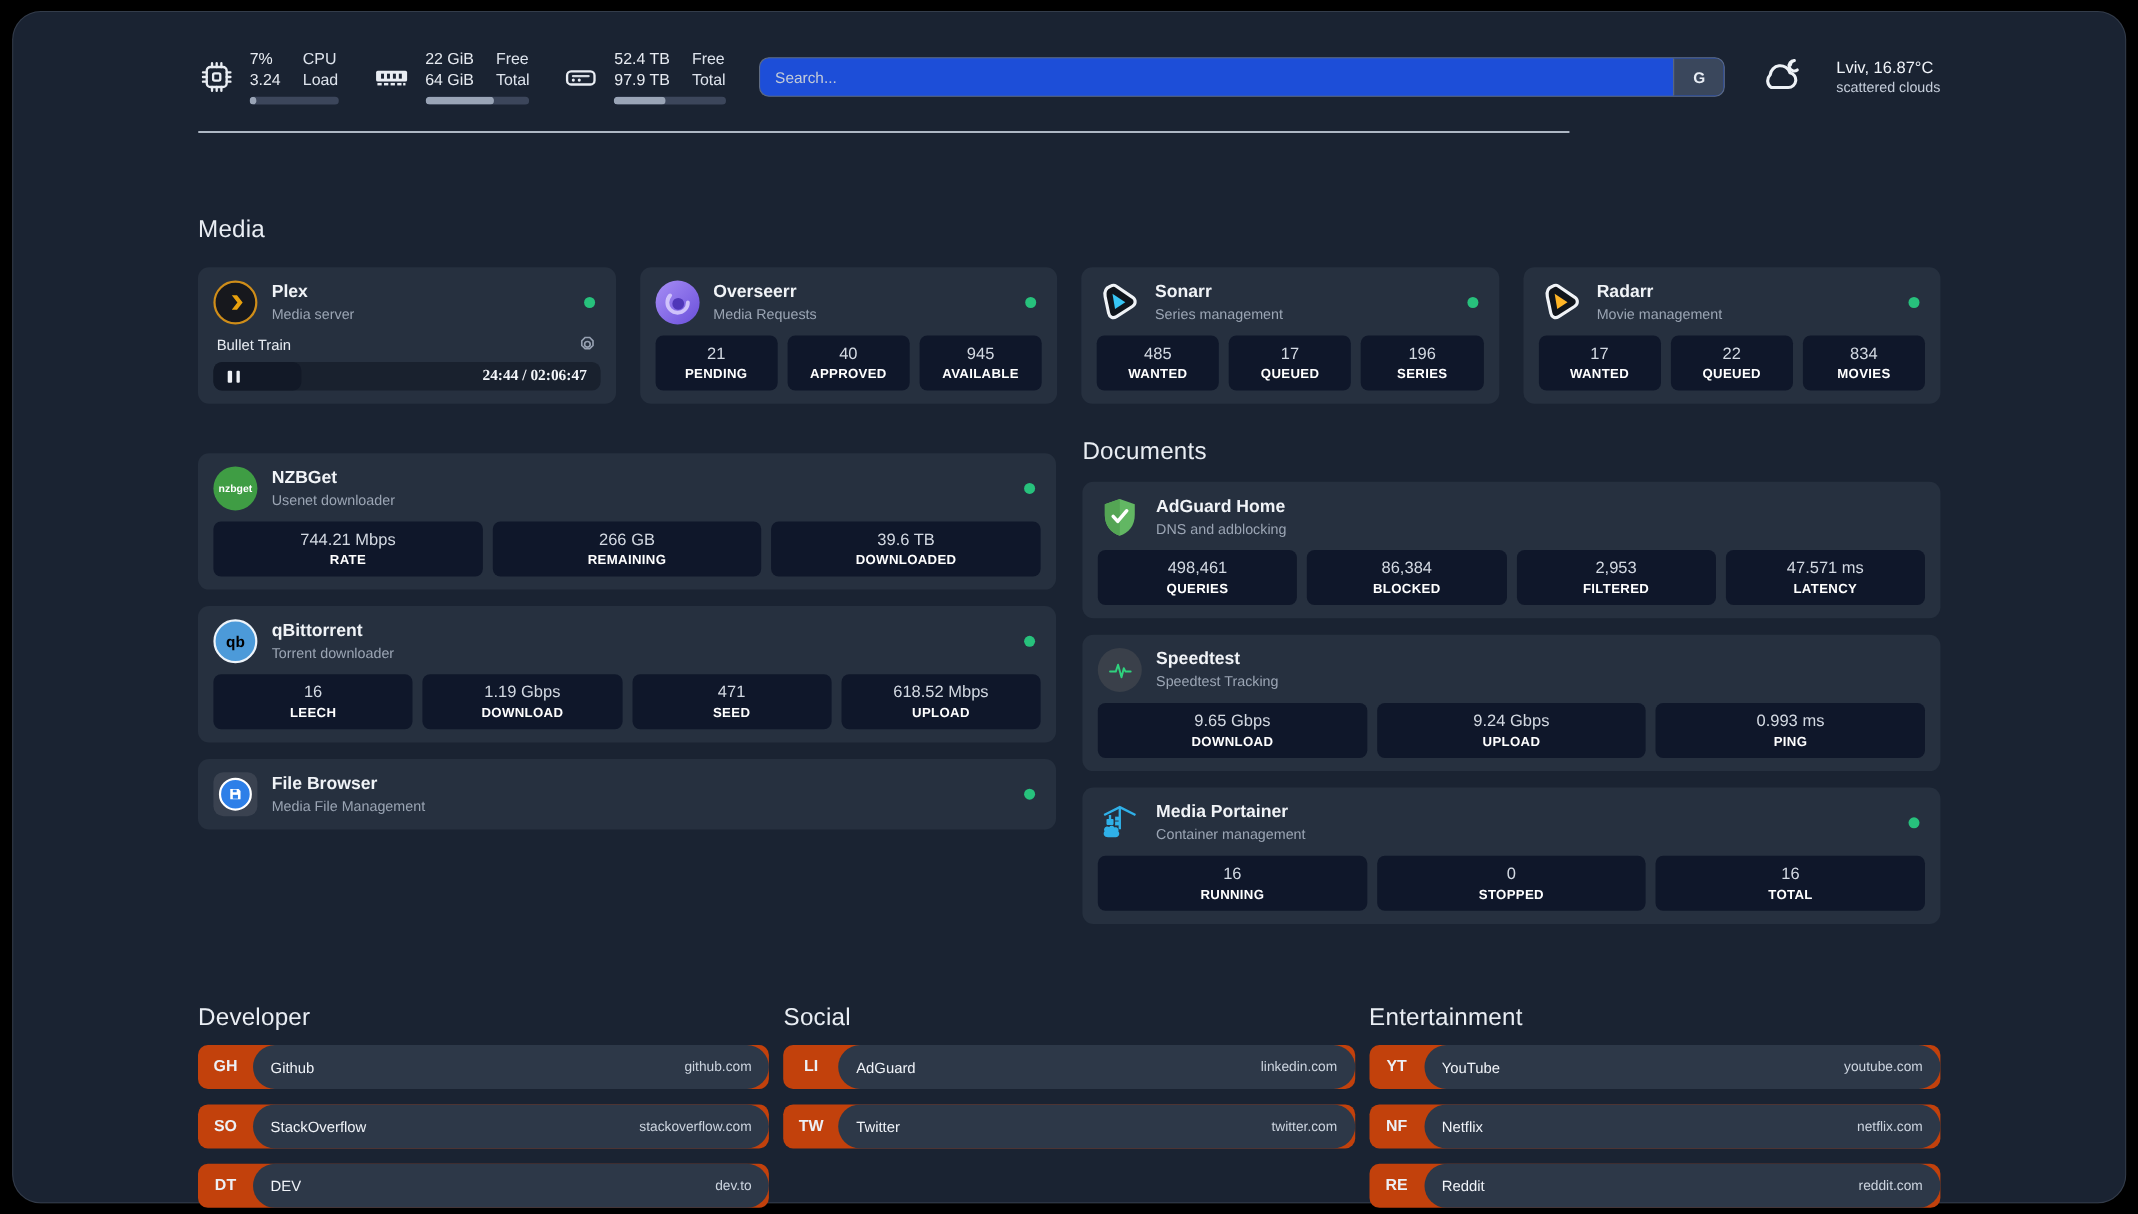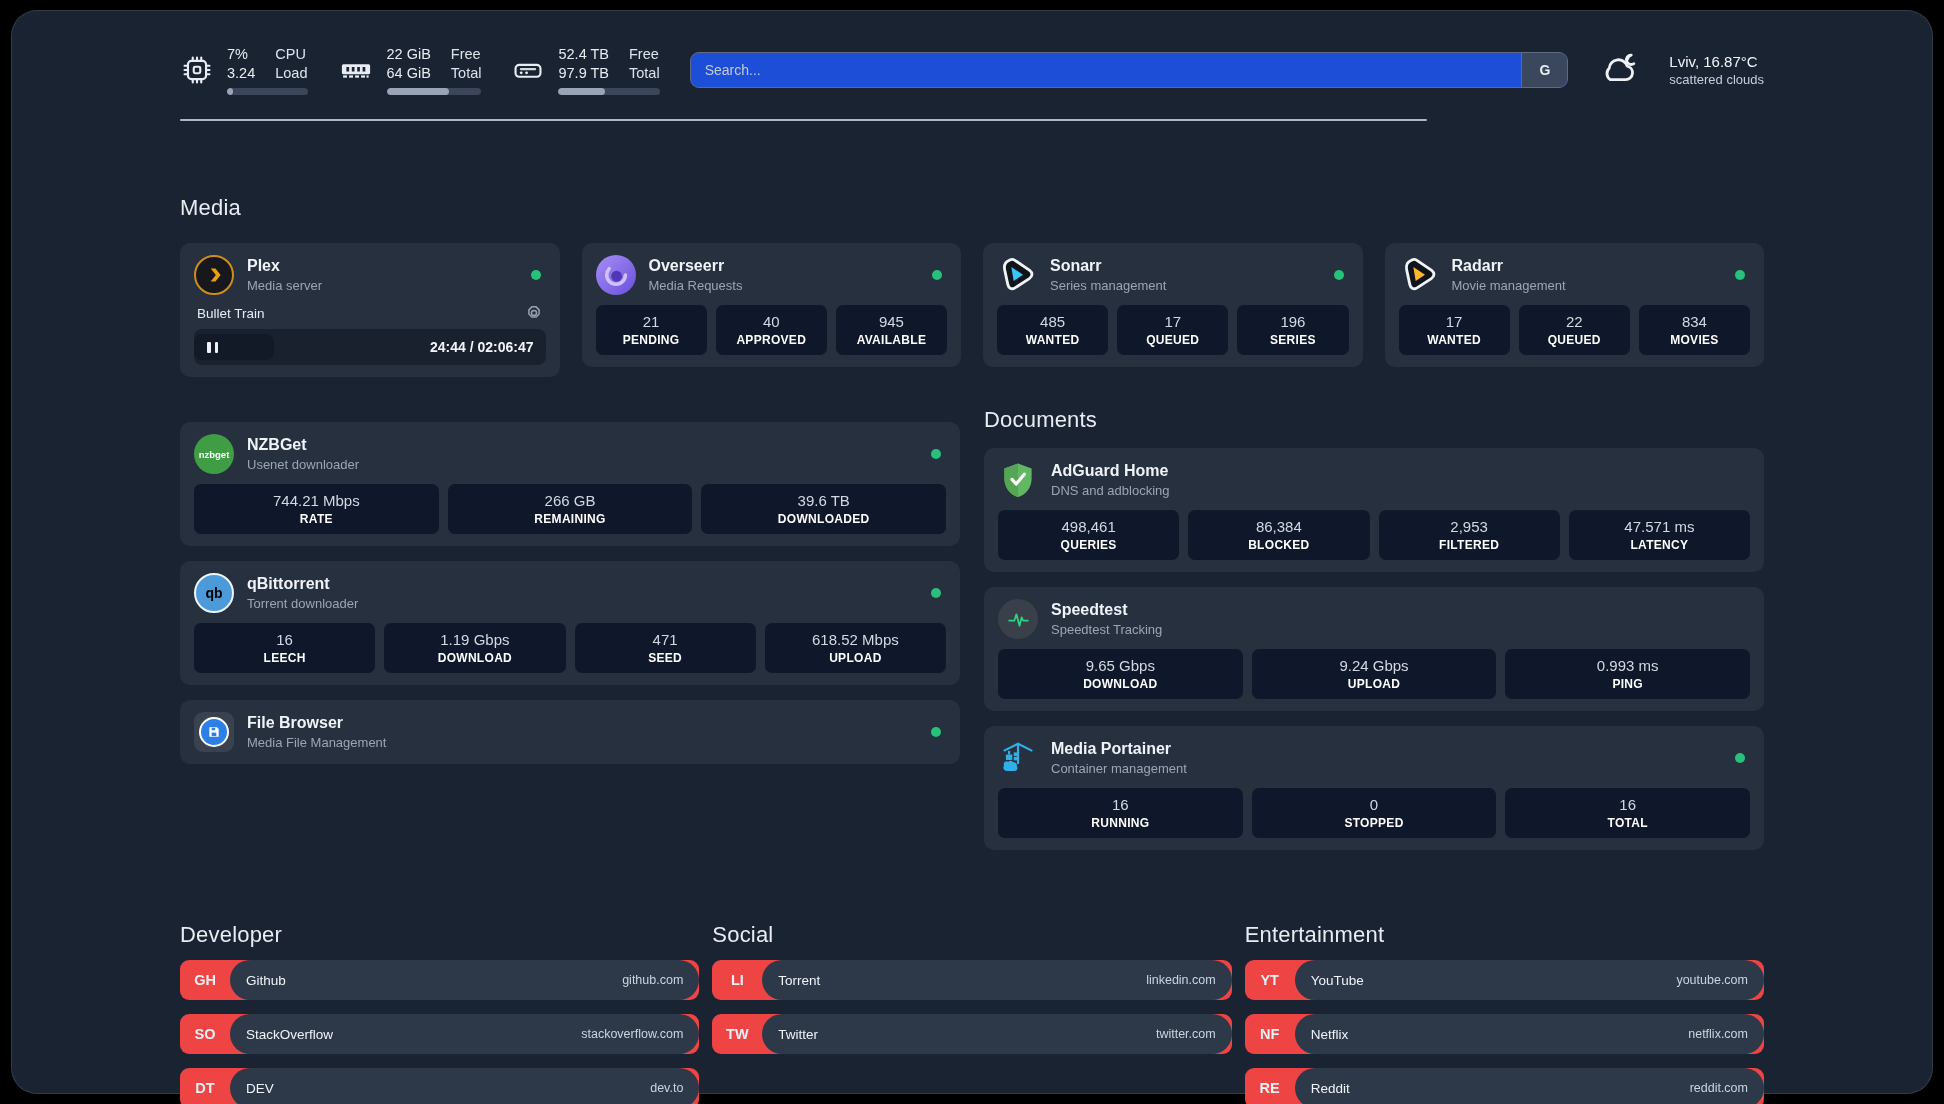--- a/index.html
+++ b/index.html
@@ -62,30 +62,30 @@
   .stat-row { margin-top:10px; display:flex; gap:9px; }
   .stat-box { flex:1; background:#0f172a; border-radius:7px; padding:7px 4px 8px; text-align:center; }
   .stat-value { font-size:15px; color:#d3d9e2; line-height:19px; }
   .stat-label { font-size:12px; font-weight:700; color:#fff; margin-top:2px; letter-spacing:0.3px; }
 
   
   .player { margin-top:7px; }
   .player-track { display:flex; align-items:center; justify-content:space-between; padding:0 3px; height:22px; }
   .player-title { font-size:13.5px; color:#e8ecf2; }
   .player-gear { display:flex; align-items:center; cursor:pointer; }
-  .player-bar { margin-top:5px; height:36px; background:#19212e; border-radius:8px; display:flex; align-items:center; }
+  .player-bar { margin-top:5px; height:26px; background:#19212e; border-radius:8px; display:flex; align-items:center;font-family:Liberation Serif, serif; }
   .player-pause { width:80px; height:26px; border-radius:8px; background:#121927; display:flex; align-items:center;
                   gap:4px; padding-left:13px; cursor:pointer; flex:none; }
   .pbar { width:3.5px; height:11px; background:#eef1f6; border-radius:1px; }
   .player-time { margin-left:auto; padding-right:12px; font-size:14px; font-weight:700; color:#f3f5f9; }
 
   
   .bookmarks { margin-top:72px; display:grid; grid-template-columns:repeat(3,1fr); gap:13px; align-items:start; }
   .bm-rows { margin-top:12px; display:flex; flex-direction:column; gap:14px; }
-  .bm-row { height:40px; display:flex; background:#ef4444; border-radius:9px; cursor:pointer; }
+  .bm-row { height:40px; display:flex; background:#c2410c; border-radius:9px; cursor:pointer; }
   .bm-abbr { width:50px; display:flex; align-items:center; justify-content:center; font-size:14.5px; font-weight:600; color:#edf0f5; }
   .bm-pill { flex:1; background:#2d3848; border-radius:20px; display:flex; align-items:center; justify-content:space-between; padding:0 16px; }
   .bm-name { font-size:13.5px; color:#f0f3f8; }
   .bm-domain { font-size:12.5px; color:#ccd4df; }
 </style>
 </head>
 <body>
 
 <div class="app">
 
@@ -541,21 +541,21 @@
             </span>
           </div>
         </div>
       </div>
       <div class="bm-col">
         <h2 class="section-title">Social</h2>
         <div class="bm-rows">
           <div class="bm-row">
             <span class="bm-abbr">LI</span>
             <span class="bm-pill">
-              <span class="bm-name">Torrent</span>
+              <span class="bm-name">AdGuard</span>
               <span class="bm-domain">linkedin.com</span>
             </span>
           </div>
           <div class="bm-row">
             <span class="bm-abbr">TW</span>
             <span class="bm-pill">
               <span class="bm-name">Twitter</span>
               <span class="bm-domain">twitter.com</span>
             </span>
           </div>

